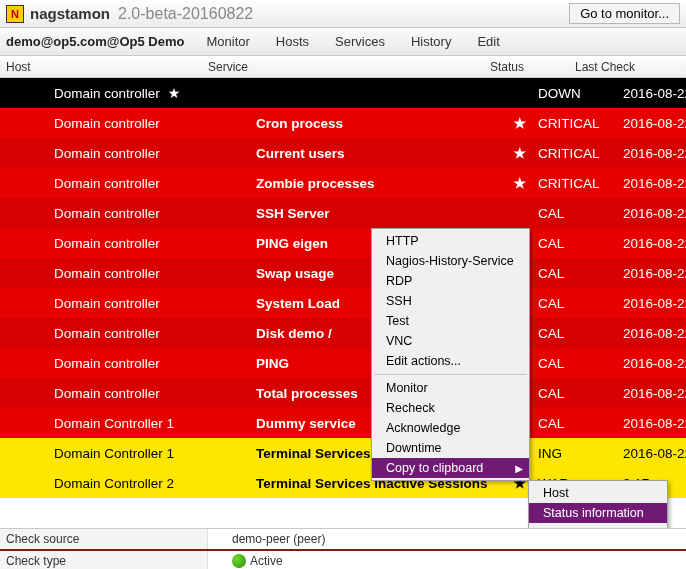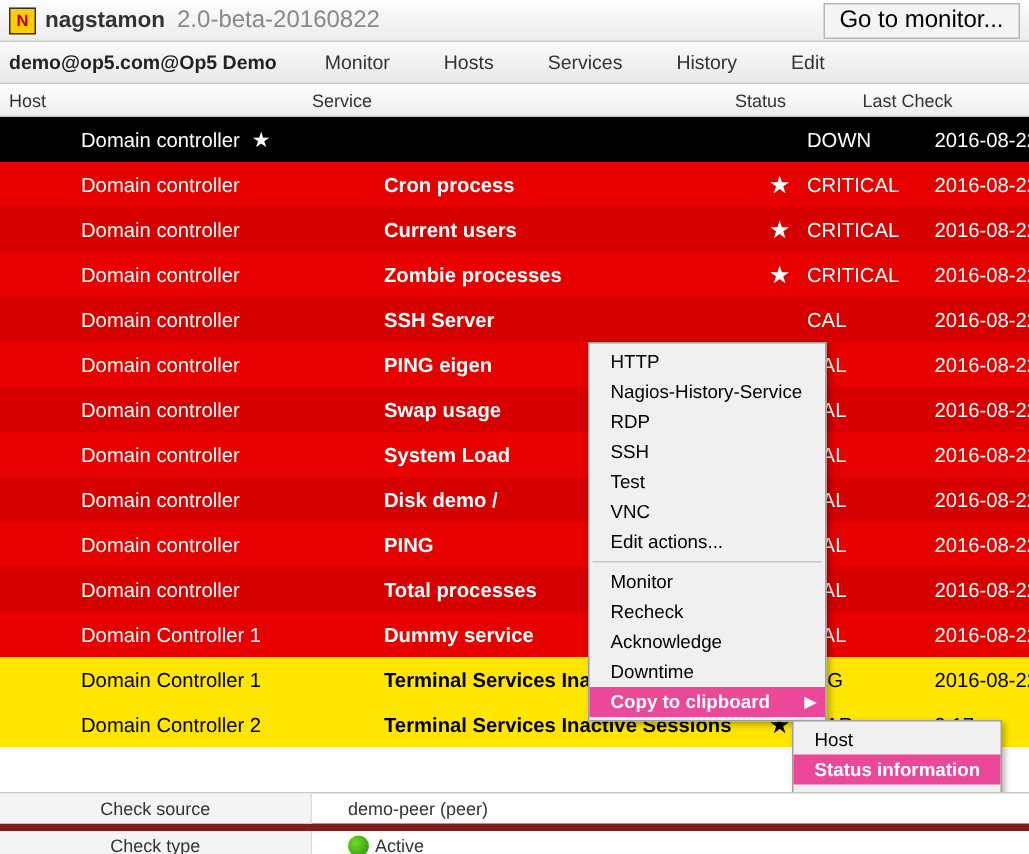--- a/index.html
+++ b/index.html
@@ -2,22 +2,22 @@
 <html><head>
 <meta charset="utf-8">
 <style>
   * { box-sizing: border-box; margin: 0; padding: 0; font-family: "Segoe UI", Tahoma, sans-serif; }
   body { width: 686px; height: 569px; background: #fff; overflow: hidden; font-size: 13px; }
   .titlebar { height: 28px; background: linear-gradient(#fdfdfd,#ececec); border-bottom: 1px solid #c8c8c8; display: flex; align-items: center; padding: 0 6px; color: #333; }
   .logo { width: 18px; height: 18px; background: #ffcc00; border: 1px solid #333; margin-right: 6px; display:flex; align-items:center; justify-content:center; font-weight:bold; color:#b00; font-size:11px;}
   .app-title { font-weight: bold; font-size: 15px; margin-right: 8px; }
   .app-ver { color: #888; font-size: 16px; }
   .titlebar .spacer { flex: 1; }
-  .goto-btn { background: #f4f4f4; border: 1px solid #b8b8b8; padding: 2px 10px; font-size: 16px; cursor:pointer; }
-  .menubar { height: 28px; background: linear-gradient(#fafafa,#e9e9e9); border-bottom: 1px solid #c8c8c8; display: flex; align-items: center; padding: 0 6px; gap: 28px; }
+  .goto-btn { background: #f4f4f4; border: 1px solid #b8b8b8; padding: 2px 10px; font-size: 13px; cursor:pointer; }
+  .menubar { height: 28px; background: linear-gradient(#fafafa,#e9e9e9); border-bottom: 1px solid #c8c8c8; display: flex; align-items: center; padding: 0 6px; gap: 18px; }
   .menubar .server { font-weight: bold; color: #222; }
   .menubar .mitem { color: #333; cursor:pointer; padding:2px 4px;}
   .headers { height: 22px; background: linear-gradient(#fff,#eee); border-bottom: 1px solid #c8c8c8; display:flex; align-items:center; font-size:12px; color:#333;}
   .col-host { width: 208px; padding-left:6px;}
   .col-service { width: 282px; }
   .col-status { width: 85px; }
   .col-last { flex:1; }
   .rows { }
   .row { height: 30px; display:flex; align-items:center; color:#fff; font-size:13.5px;padding-left:48px; }
   .row.down { background:#000; }
@@ -25,25 +25,25 @@
   .row.crit2 { background:#d60000; }
   .row.warn { background:#ffe600; color:#000; }
   .c-host { width:208px; padding-left:6px; display:flex; align-items:center; gap:8px;}
   .c-service { width:282px; display:flex; align-items:center;font-weight:bold;}
   .c-status { width:85px; }
   .c-last { flex:1; white-space:nowrap; overflow:hidden;}
   .star { font-size:14px; }
   .svc-star { margin-left:auto; margin-right:12px; font-size:14px;}
   .ctx-menu { position:absolute; background:#f0f0f0; border:1px solid #a0a0a0; box-shadow:2px 2px 4px rgba(0,0,0,0.3); font-size:12.5px; color:#000; padding:2px 0;}
   .ctx-menu .mi { padding:3px 28px 3px 14px; cursor:pointer; white-space:nowrap; position:relative;}
-  .ctx-menu .mi.hl { background:#ec4899; color:#fff;font-weight:bold;}
+  .ctx-menu .mi.hl { background:#701a75; color:#fff;}
   .ctx-menu .sep { height:1px; background:#c8c8c8; margin:3px 2px;}
   .submenu-arrow { position:absolute; right:6px; top:50%; transform:translateY(-50%); font-size:10px;}
   .detail-area { position:absolute; left:0; bottom:0; right:0; border-top:1px solid #c8c8c8; background:#fff;}
-  .detail-row { display:flex; border-bottom:5px solid #7f1d1d; font-size:12px;text-align:center;}
+  .detail-row { display:flex; border-bottom:2px solid #7f1d1d; font-size:12px;}
   .detail-label { width:208px; padding:3px 6px; background:#f4f4f4; border-right:1px solid #ddd; color:#333;}
   .detail-val { flex:1; padding:3px 6px; color:#333; display:flex; align-items:center; gap:4px;margin-left:18px;}
   .active-icon { width:14px; height:14px; border-radius:50%; background:radial-gradient(circle at 35% 35%, #6fdb2a, #2a8a0a);}
 </style>
 </head>
 <body>
 
 <div class="titlebar">
   <div class="logo">N</div>
   <span class="app-title">nagstamon</span>
@@ -148,21 +148,21 @@
       <div class="c-last">2016-08-22 15:51:09</div>
     </div>
     <div class="row warn">
       <div class="c-host">Domain Controller 2</div>
       <div class="c-service">Terminal Services Inactive Sessions<span class="svc-star">★</span></div>
       <div class="c-status">WAR</div>
       <div class="c-last">9:17</div>
     </div>
   </div>
 
-<div class="ctx-menu" style="left:392px; top:228px; width:159px;">
+<div class="ctx-menu" style="left:371px; top:228px; width:159px;">
   <div class="mi">HTTP</div>
   <div class="mi">Nagios-History-Service</div>
   <div class="mi">RDP</div>
   <div class="mi">SSH</div>
   <div class="mi">Test</div>
   <div class="mi">VNC</div>
   <div class="mi">Edit actions...</div>
   <div class="sep"></div>
   <div class="mi">Monitor</div>
   <div class="mi">Recheck</div>

